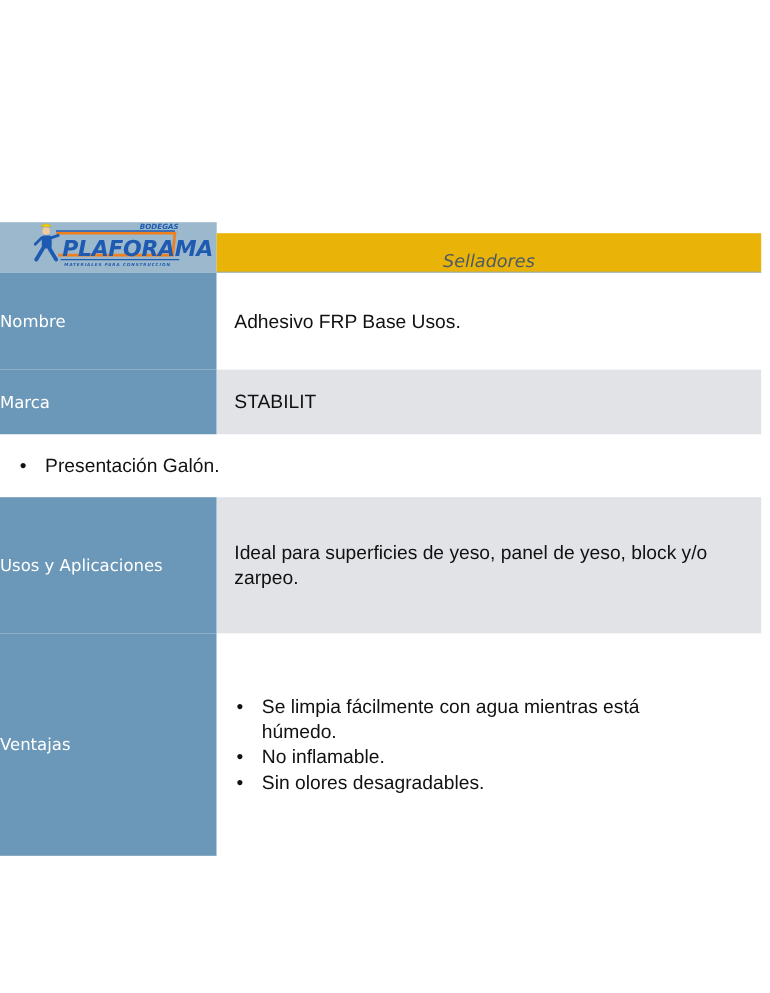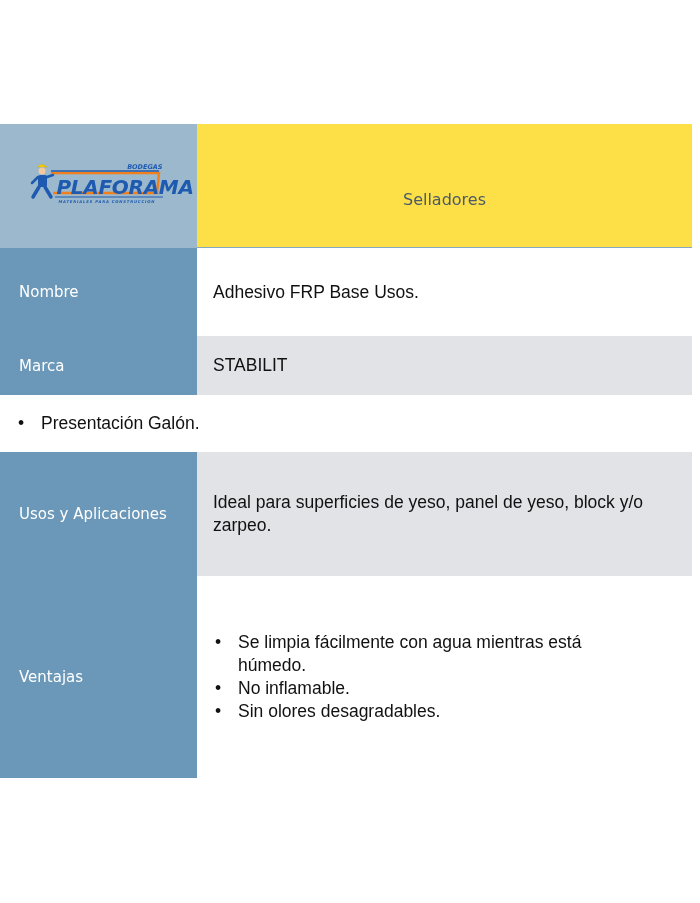--- a/index.html
+++ b/index.html
@@ -2,31 +2,31 @@
 <html><head>
 <meta charset="utf-8">
 <style>
   html, body { margin: 0; padding: 0; background: #ffffff; }
   body { width: 700px; height: 903px; position: relative; overflow: hidden; }
   .sheet { position: absolute; left: 0; top: 124px; width: 692px; }
   .row { display: flex; width: 692px; }
   .label-cell {
     width: 197px; flex: 0 0 197px; background: #6b98b8; color: #ffffff;
     font-family: "DejaVu Sans", sans-serif; font-size: 15px;
-    display: flex; align-items: center; padding-left: 19px; box-sizing: border-box;
+    display: flex; align-items: center; box-sizing: border-box;
   }
   .value-cell {
     flex: 1; font-family: "Liberation Sans", sans-serif; font-size: 17.5px; color: #111111;
     display: flex; align-items: center; padding-left: 16px; box-sizing: border-box; line-height: 23px;
   }
   .white { background: #ffffff; }
   .grey { background: #e2e3e7; }
-  .header-row { height: 124px; }
+  .header-row { height: 124px; align-items: flex-end; }
   .logo-cell { background: #9bb8cd; width: 197px; flex: 0 0 197px; display: flex; align-items: center; justify-content: center; }
-  .title-cell { flex: 1; background: #fde047; display: flex; align-items: center; justify-content: center; padding-top: 28px; box-sizing: border-box; border-bottom: 1px solid #86a9c3; }
+  .title-cell { flex: 1; background: #eab308; display: flex; align-items: center; justify-content: center; padding-top: 16px; box-sizing: border-box; border-bottom: 1px solid #86a9c3; font-style: italic; }
   .title-text { font-family: "DejaVu Sans", sans-serif; font-size: 16px; color: #4b5a66; }
   ul.bullets { margin: 0; padding: 0; list-style: none; }
   ul.bullets li { position: relative; padding-left: 25px; }
   ul.bullets li::before { content: "•"; position: absolute; left: 2px; top: 0; }
   .logo { position: relative; width: 140px; height: 46px; }
 </style>
 </head>
 <body>
 
 <div class="sheet">

